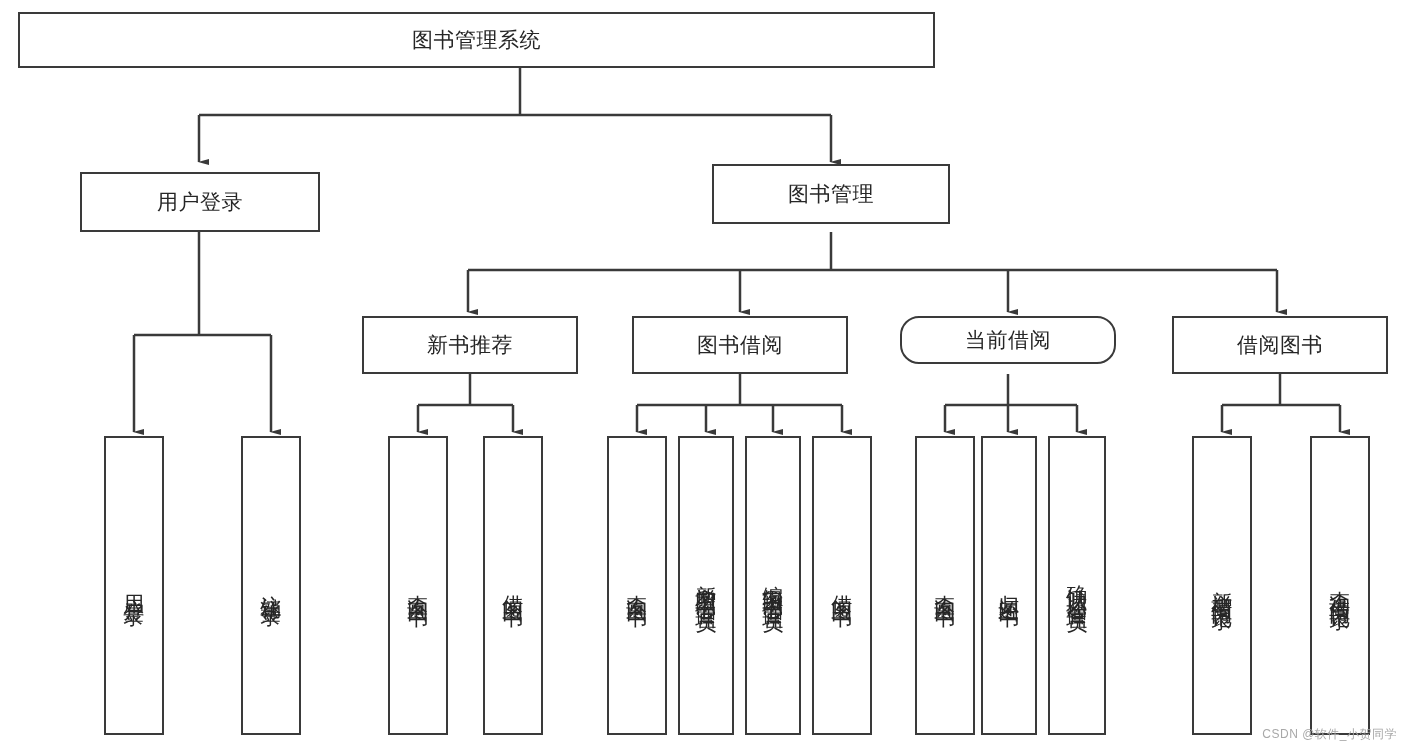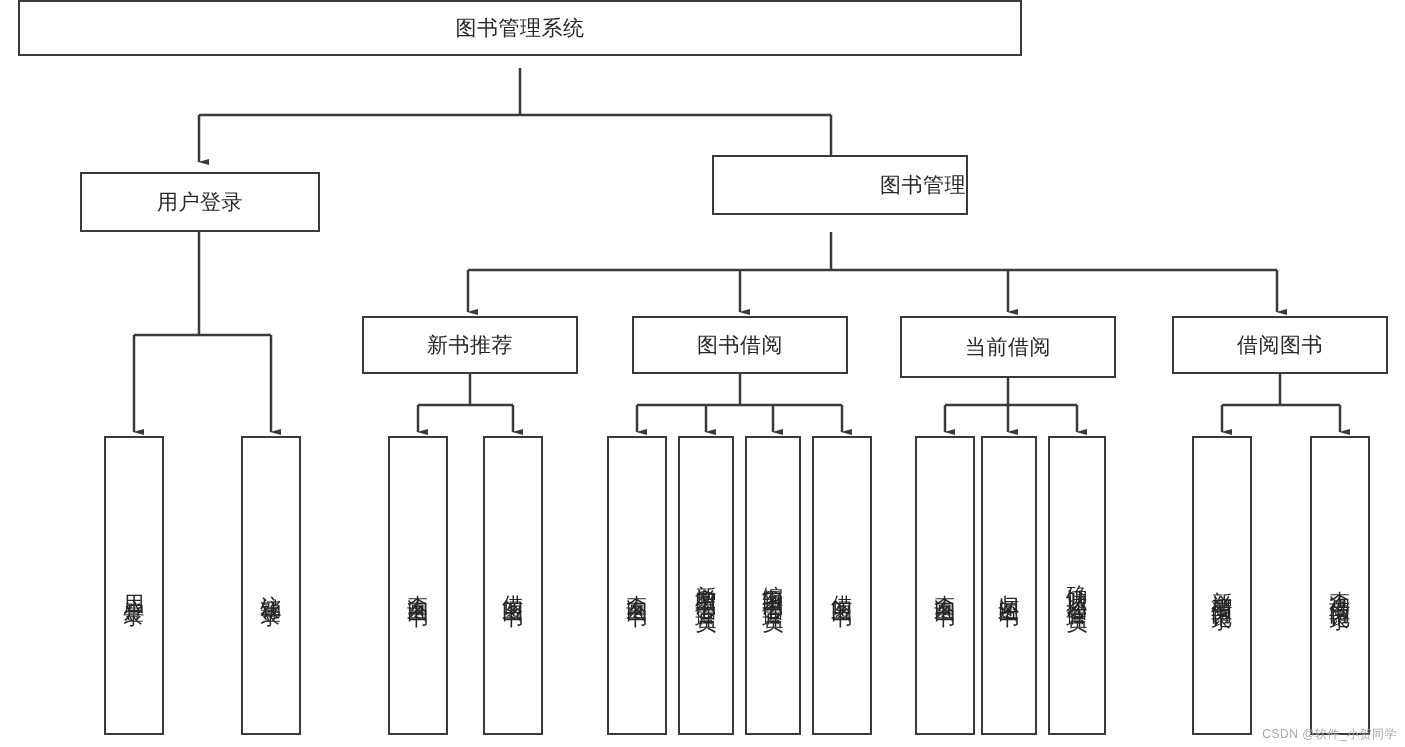--- a/index.html
+++ b/index.html
@@ -110,38 +110,38 @@
       <path d="M1008,405 L1008,432" marker-end="url(#arw)"></path>
       <path d="M1077,405 L1077,432" marker-end="url(#arw)"></path>
 
       <path d="M1280,374 L1280,405"></path>
       <path d="M1222,405 L1340,405"></path>
       <path d="M1222,405 L1222,432" marker-end="url(#arw)"></path>
       <path d="M1340,405 L1340,432" marker-end="url(#arw)"></path>
     </g>
   </svg>
 
-  <div class="node h" style="left:18px; top:0; width:1004px; height:56px;justify-content:center;">
+  <div class="node h" style="left:18px; top:12px; width:917px; height:56px;justify-content:center;">
     <span>图书管理系统</span>
   </div>
 
   <div class="node h" style="left:80px; top:172px; width:240px; height:60px;">
     <span>用户登录</span>
   </div>
-  <div class="node h" style="left:712px; top:155px; width:256px; height:60px;justify-content:flex-end;">
+  <div class="node h" style="left:712px; top:164px; width:238px; height:60px;">
     <span>图书管理</span>
   </div>
 
   <div class="node h" style="left:362px; top:316px; width:216px; height:58px;text-align:right;">
     <span>新书推荐</span>
   </div>
   <div class="node h" style="left:632px; top:316px; width:216px; height:58px;justify-content:center;">
     <span>图书借阅</span>
   </div>
-  <div class="node h" style="left:900px; top:316px; width:216px; height:62px;">
+  <div class="node h" style="left:900px; top:316px; width:216px; height:48px;border-radius:19px;">
     <span>当前借阅</span>
   </div>
   <div class="node h" style="left:1172px; top:316px; width:216px; height:58px;">
     <span>借阅图书</span>
   </div>
 
   <div class="node v" style="left:104px; top:436px; width:60px; height:299px;">
     <span class="vtext">用户登录</span>
   </div>
   <div class="node v" style="left:241px; top:436px; width:60px; height:299px;">

